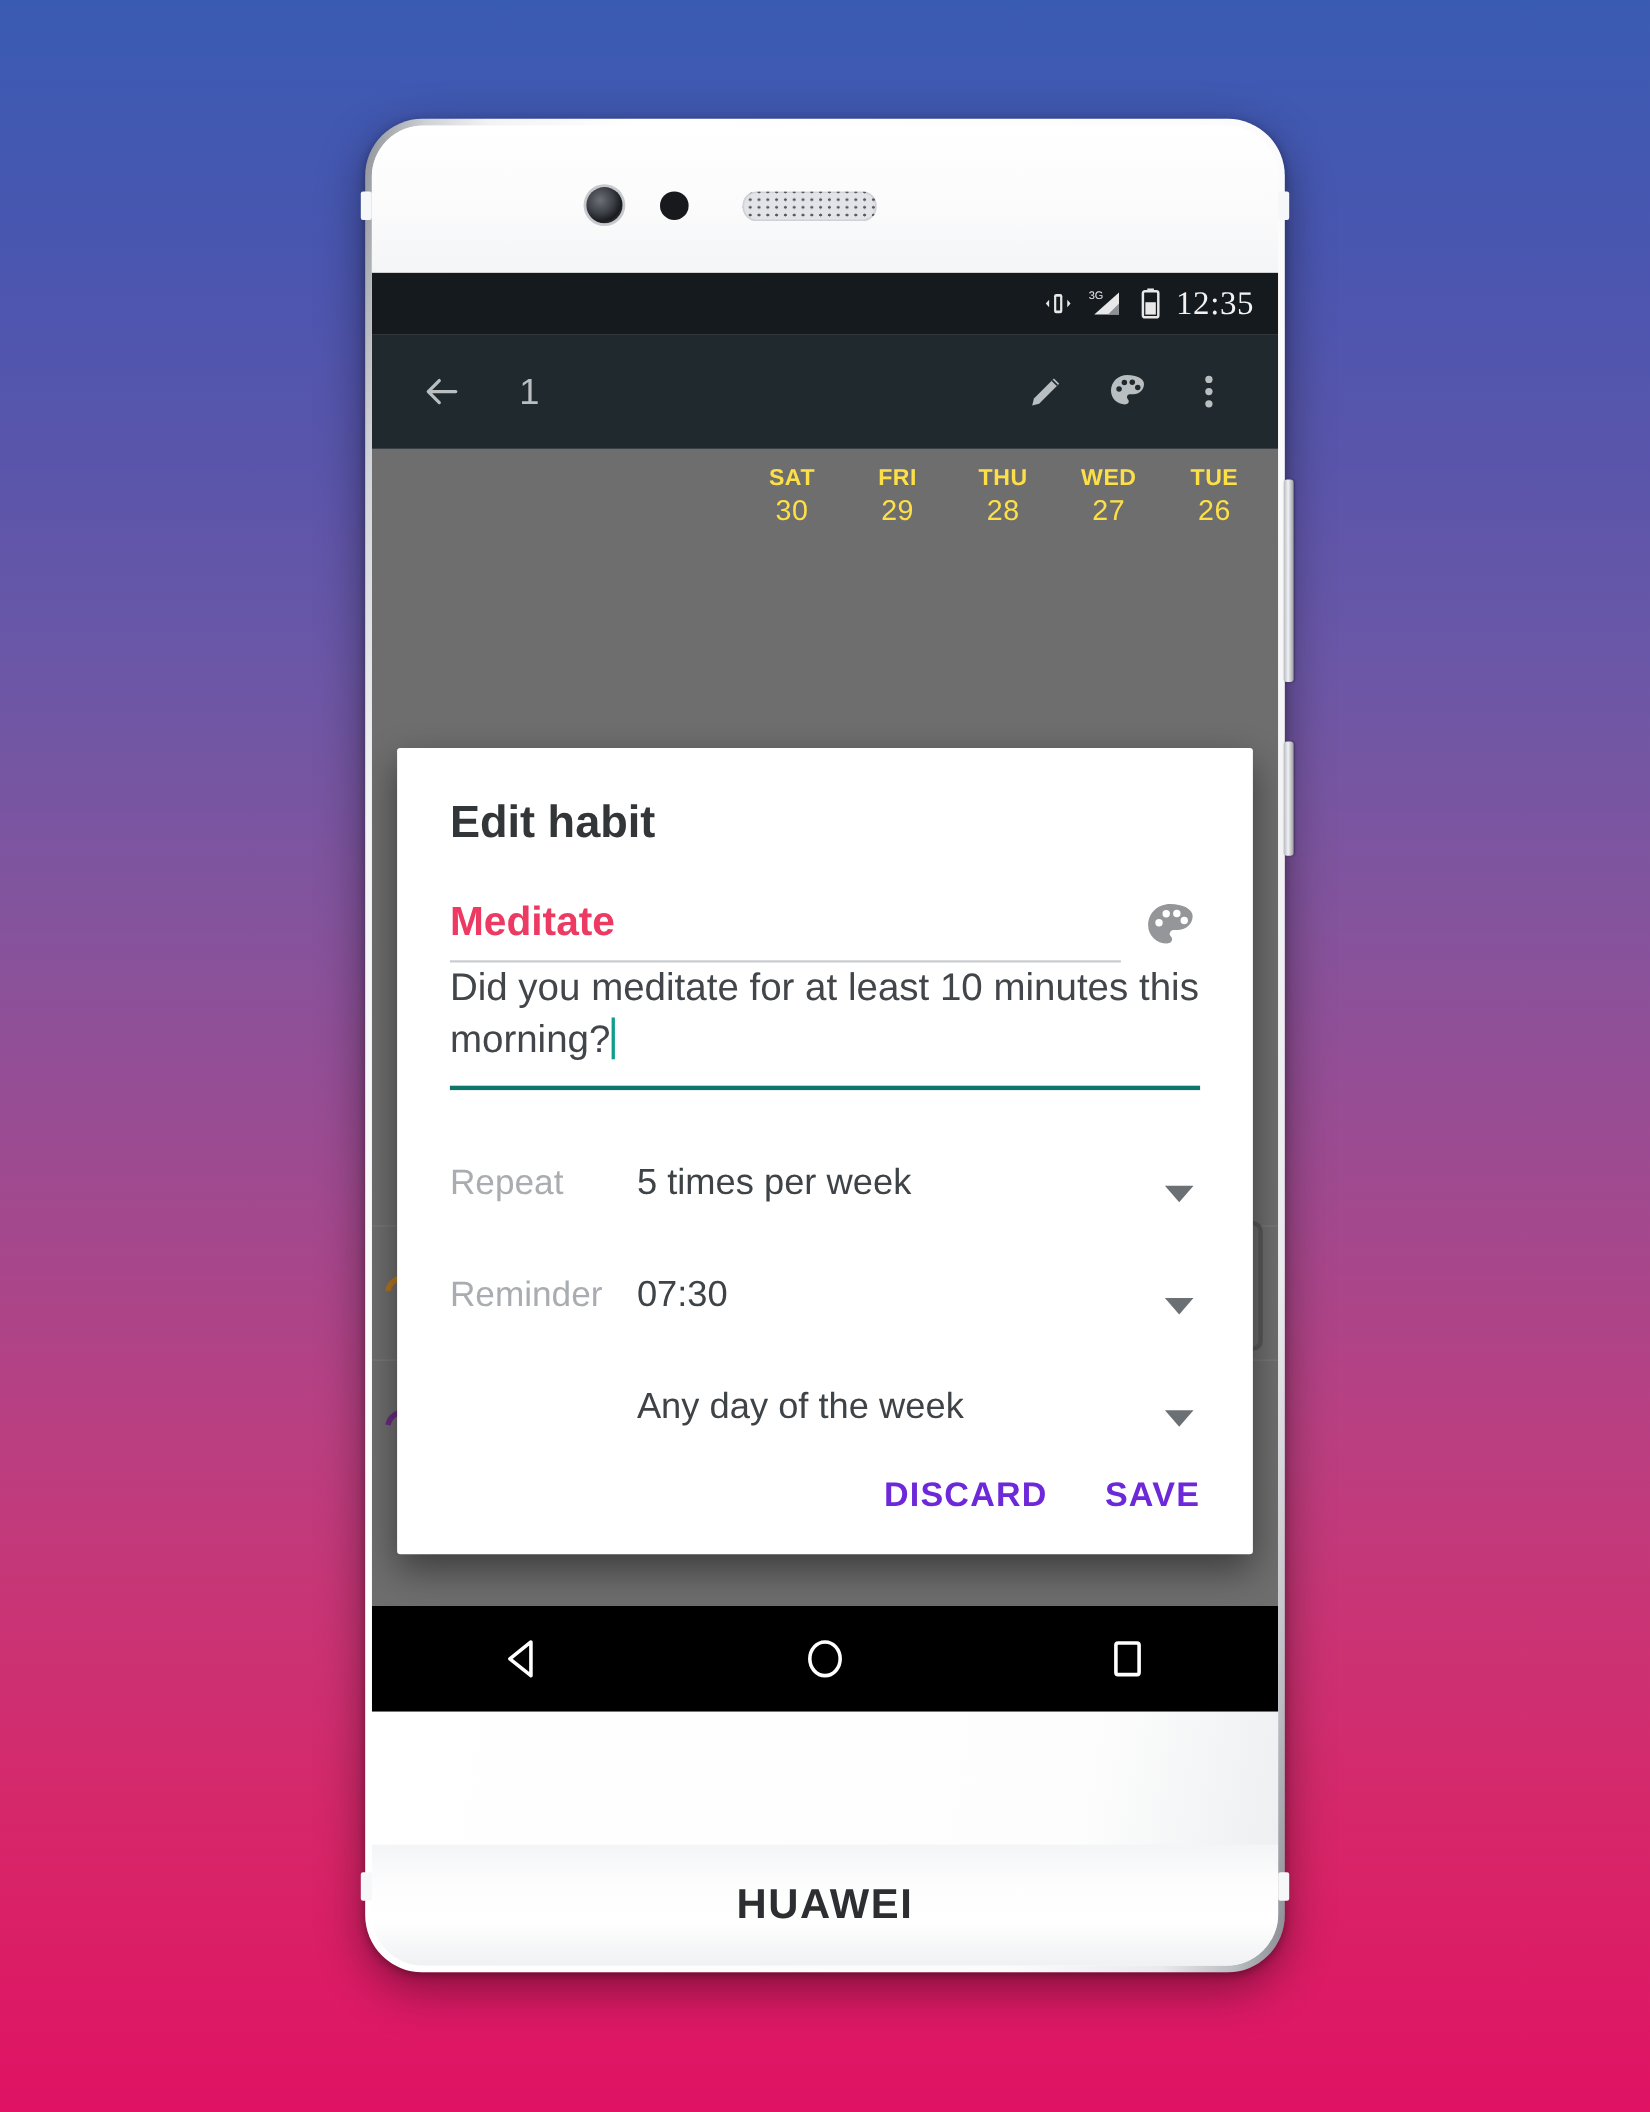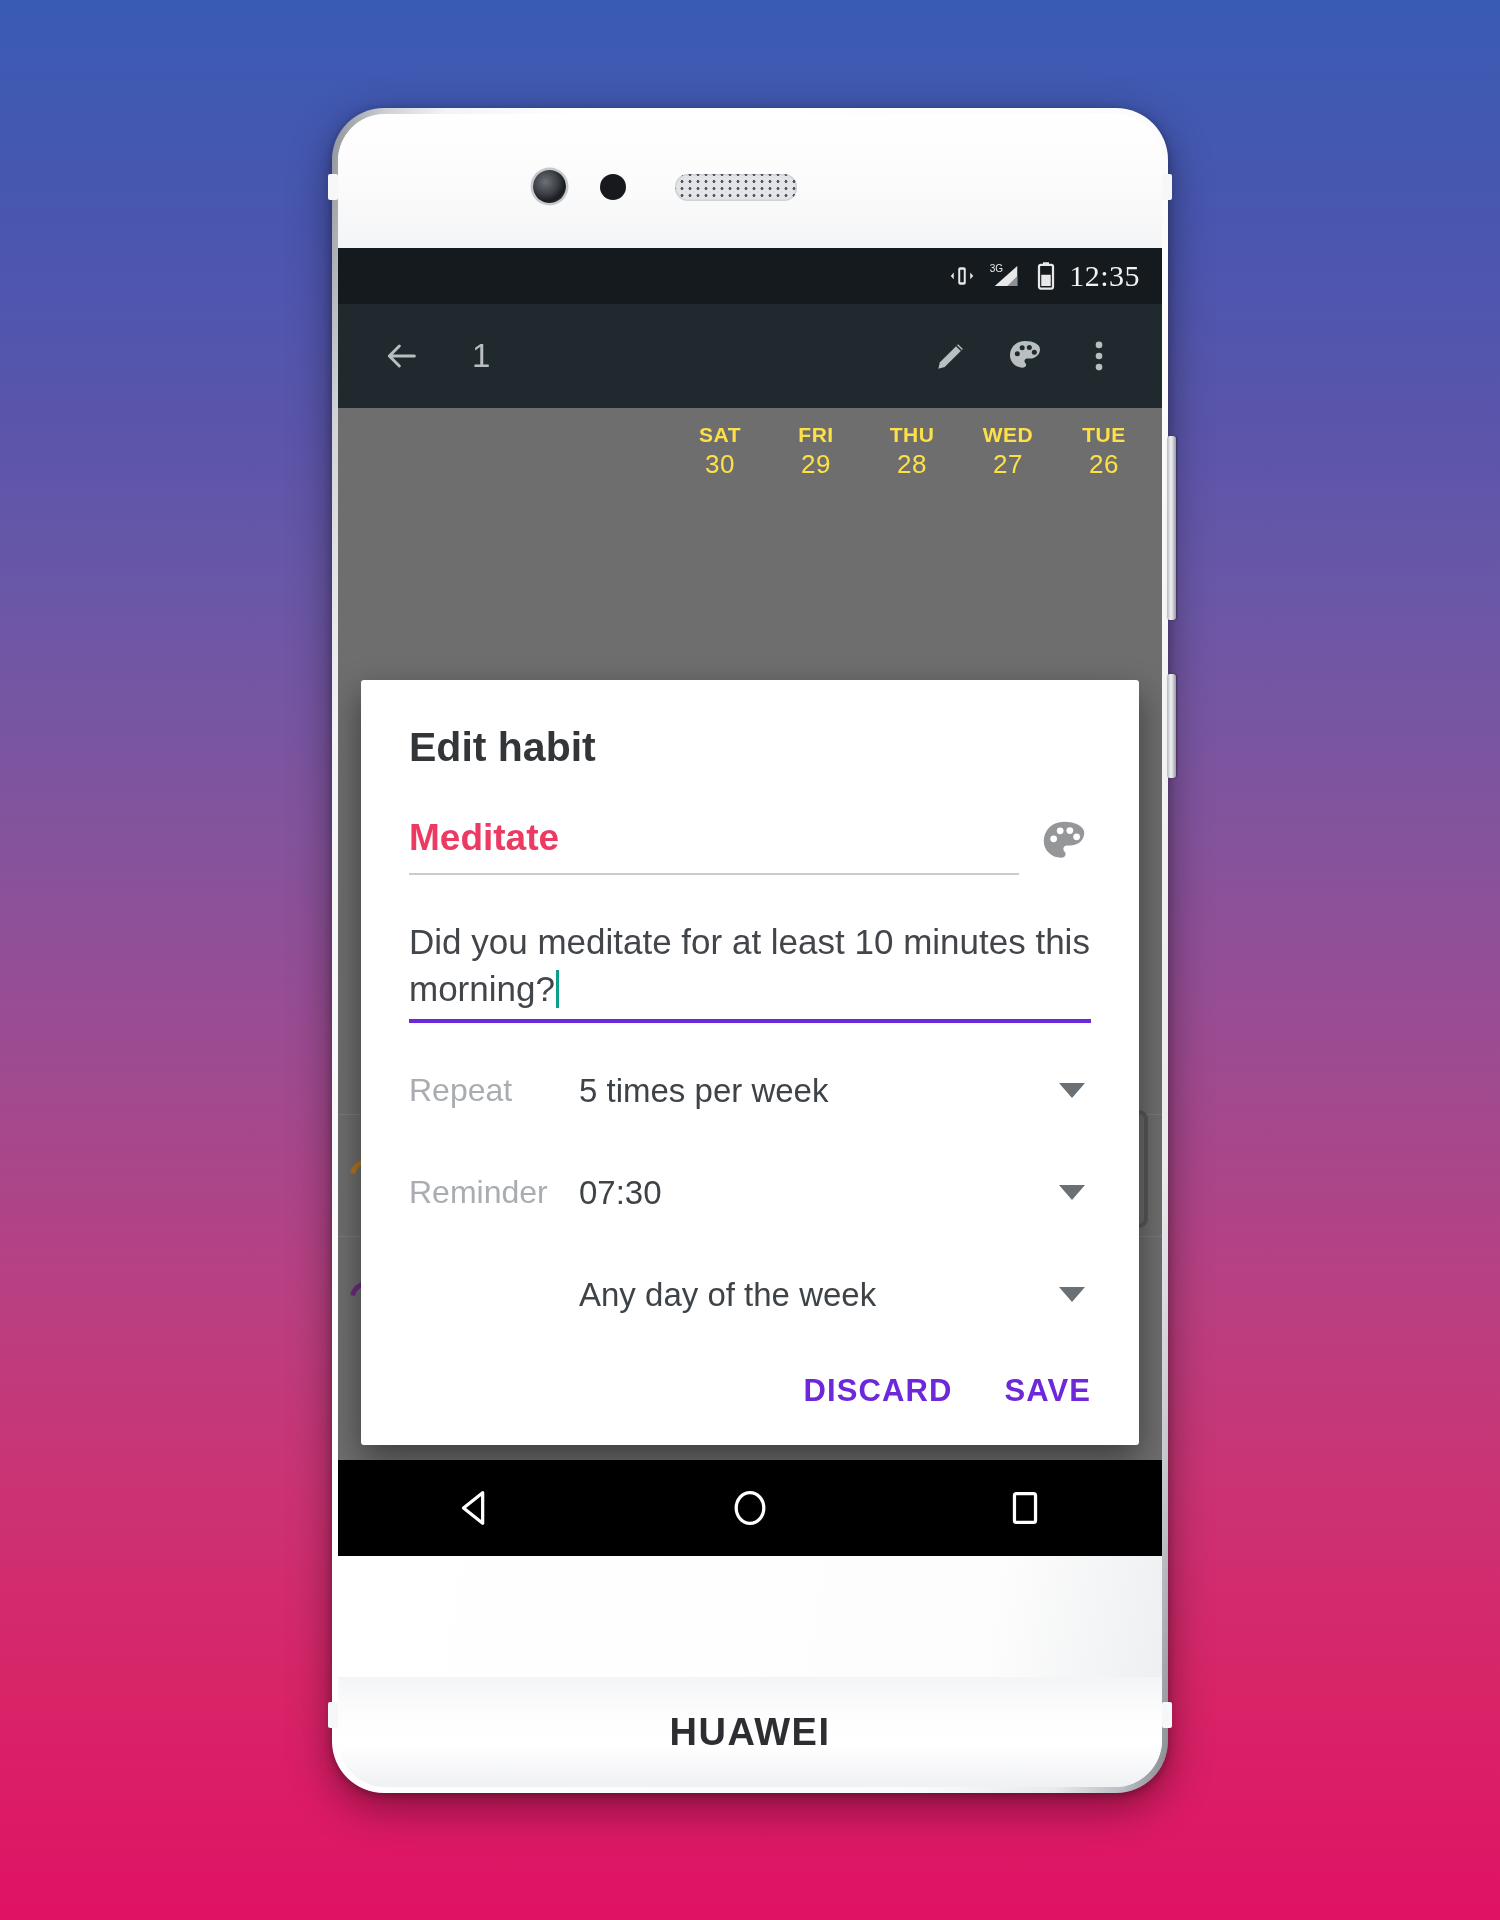--- a/index.html
+++ b/index.html
@@ -156,35 +156,34 @@
   .field-row { display:flex; align-items:flex-end; gap:18px; }
   .name-field {
     flex:1;
     border-bottom:2px solid #c9cbcd;
     padding-bottom:14px;
   }
   .name-field .val { font-size:37px; color:#ec3a63; font-weight:bold; }
   #palette-btn { width:54px; height:54px; flex:none; margin-bottom:6px; }
 
   #desc-field {
-    margin-top:44px;
-    border-bottom:4px solid #6d28d9;
-    padding-bottom:6px;
+    border-bottom:4px solid #0f766e;
+    padding-bottom:18px;
   }
   #desc-field .val {
     font-size:35px; color:#42464a; line-height:1.34;
     position:relative; display:inline;
   }
   .caret {
     display:inline-block; width:3px; height:38px;
     background:#0f9d8c; vertical-align:-7px; margin-left:1px;
   }
 
   .opt-row {
-    display:flex; align-items:center;
+    display:flex; align-items:flex-end;
     margin-top:34px; min-height:68px;
   }
   .opt-label { width:170px; color:#a9adb1; font-size:32px; }
   .opt-value { flex:1; color:#3e4347; font-size:33px; }
   .caret-down {
     width:0;height:0;border-left:13px solid transparent;border-right:13px solid transparent;
     border-top:15px solid #6b7075; margin-right:6px;
   }
 
   #dlg-actions {

